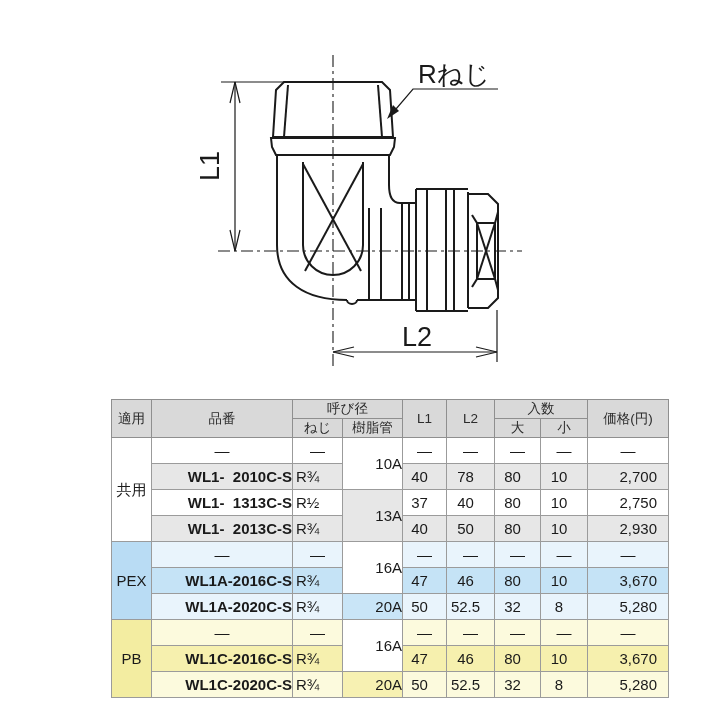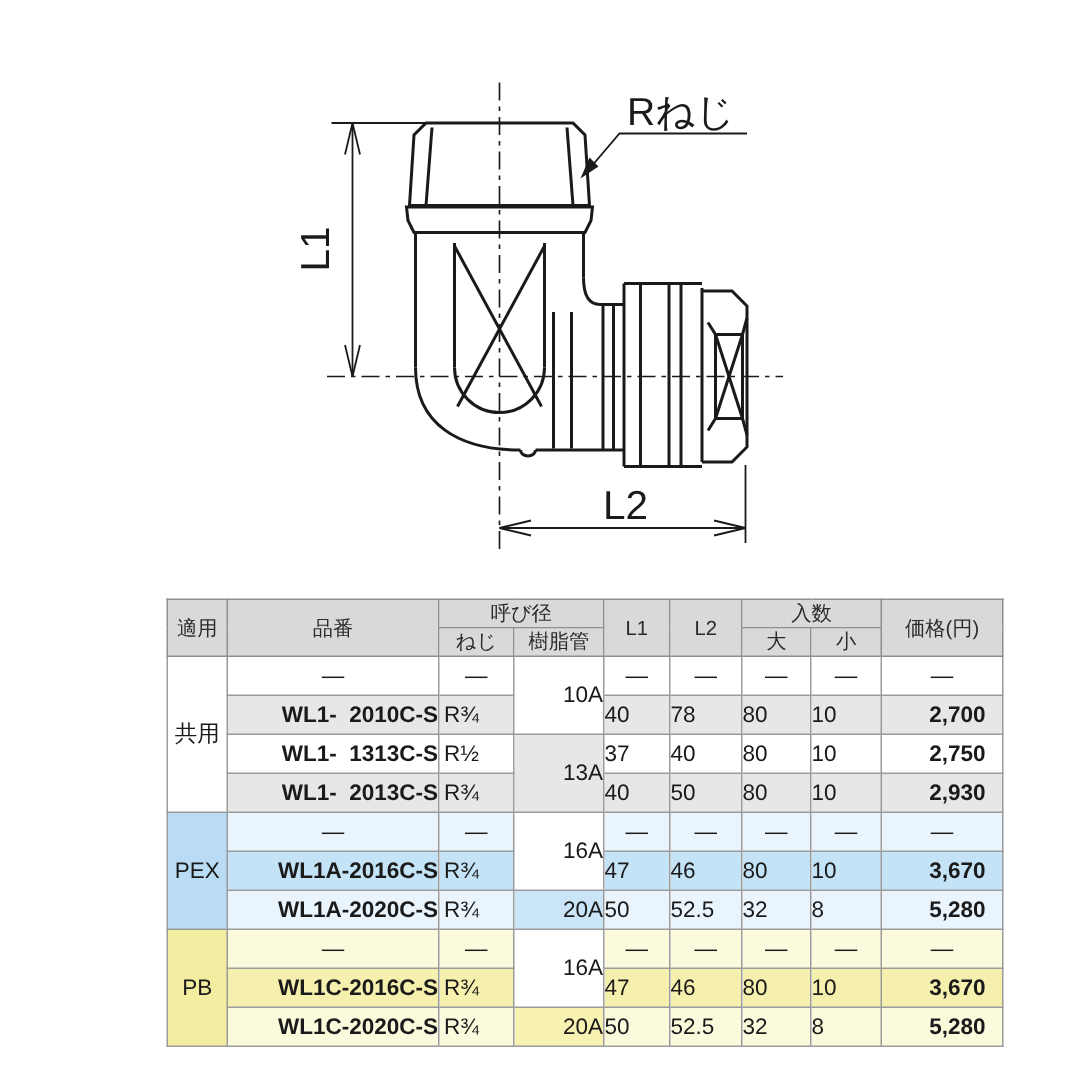--- a/index.html
+++ b/index.html
@@ -33,22 +33,22 @@
   tr.rw{--bg:#ffffff;}  tr.rg{--bg:#e7e7e7;}
   tr.bl{--bg:#e9f4fc;}  tr.bm{--bg:#c5e3f6;}
   tr.yl{--bg:#fcfadd;}  tr.ym{--bg:#f6f0ae;}
   td.cw{--bg:#ffffff;}  td.cg{--bg:#e7e7e7;}
   td.cbm{--bg:#c9e5f7;} td.cym{--bg:#f7f1b2;}
   td.clb{--bg:#b9dcf4;} td.cly{--bg:#f3eda1;}
   td.label{text-align:center;font-size:15px;margin-top:28px;}
   td.part{text-align:right;padding-left:6px;font-weight:bold;white-space:pre;}
   td.thr{text-align:left;padding-left:3px;}
   td.pipe{text-align:right;padding-left:11px;}
-  td.num{text-align:left;padding-right:10px;}
-  td.price{text-align:right;padding-right:11px;font-weight:bold;}
+  td.num{text-align:center;padding-right:10px;}
+  td.price{text-align:right;padding-right:11px;font-weight:normal;}
   td.c{text-align:center !important;padding:0 !important;font-weight:normal !important;}
 </style>
 </head>
 <body>
 
 <div class="drawing">
   <svg width="420" height="360" viewBox="0 0 420 360">
 
     <g>
       <path class="dc" d="M183,15 V330"></path>

